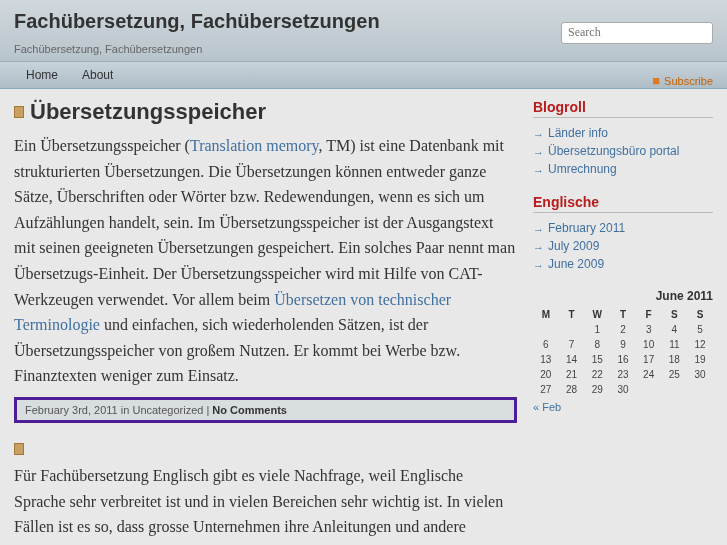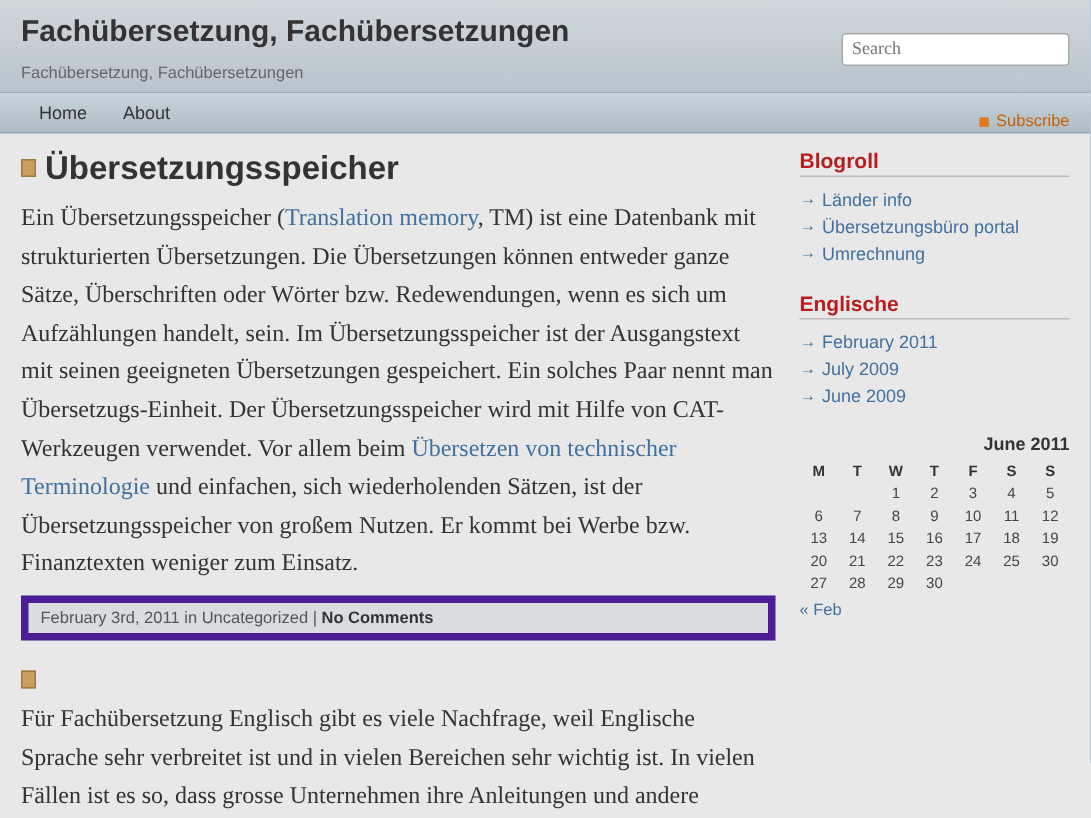--- a/index.html
+++ b/index.html
@@ -150,21 +150,21 @@
       margin-bottom: 8px;
     }
 
     .post-body a {
       color: #4070a0;
       text-decoration: none;
     }
 
     .post-meta {
       background: #d8dde0;
-      border: 5px solid #4c1d95;
+      border: 3px solid #4c1d95;
       padding: 4px 8px;
       font-size: 11px;
       color: #555;
       font-family: Arial, sans-serif;
     }
 
     .post-meta a {
       color: #333;
       font-weight: bold;
       text-decoration: none;

